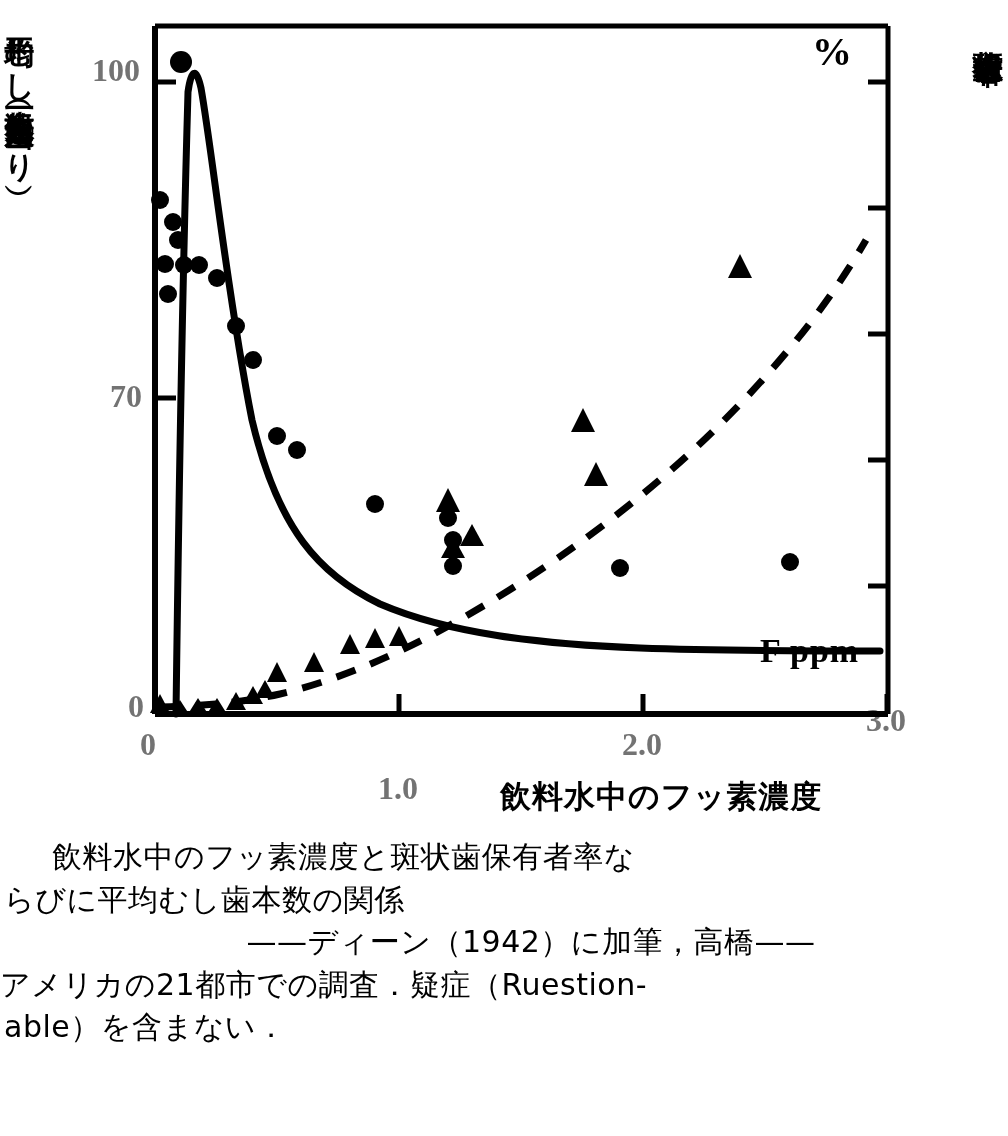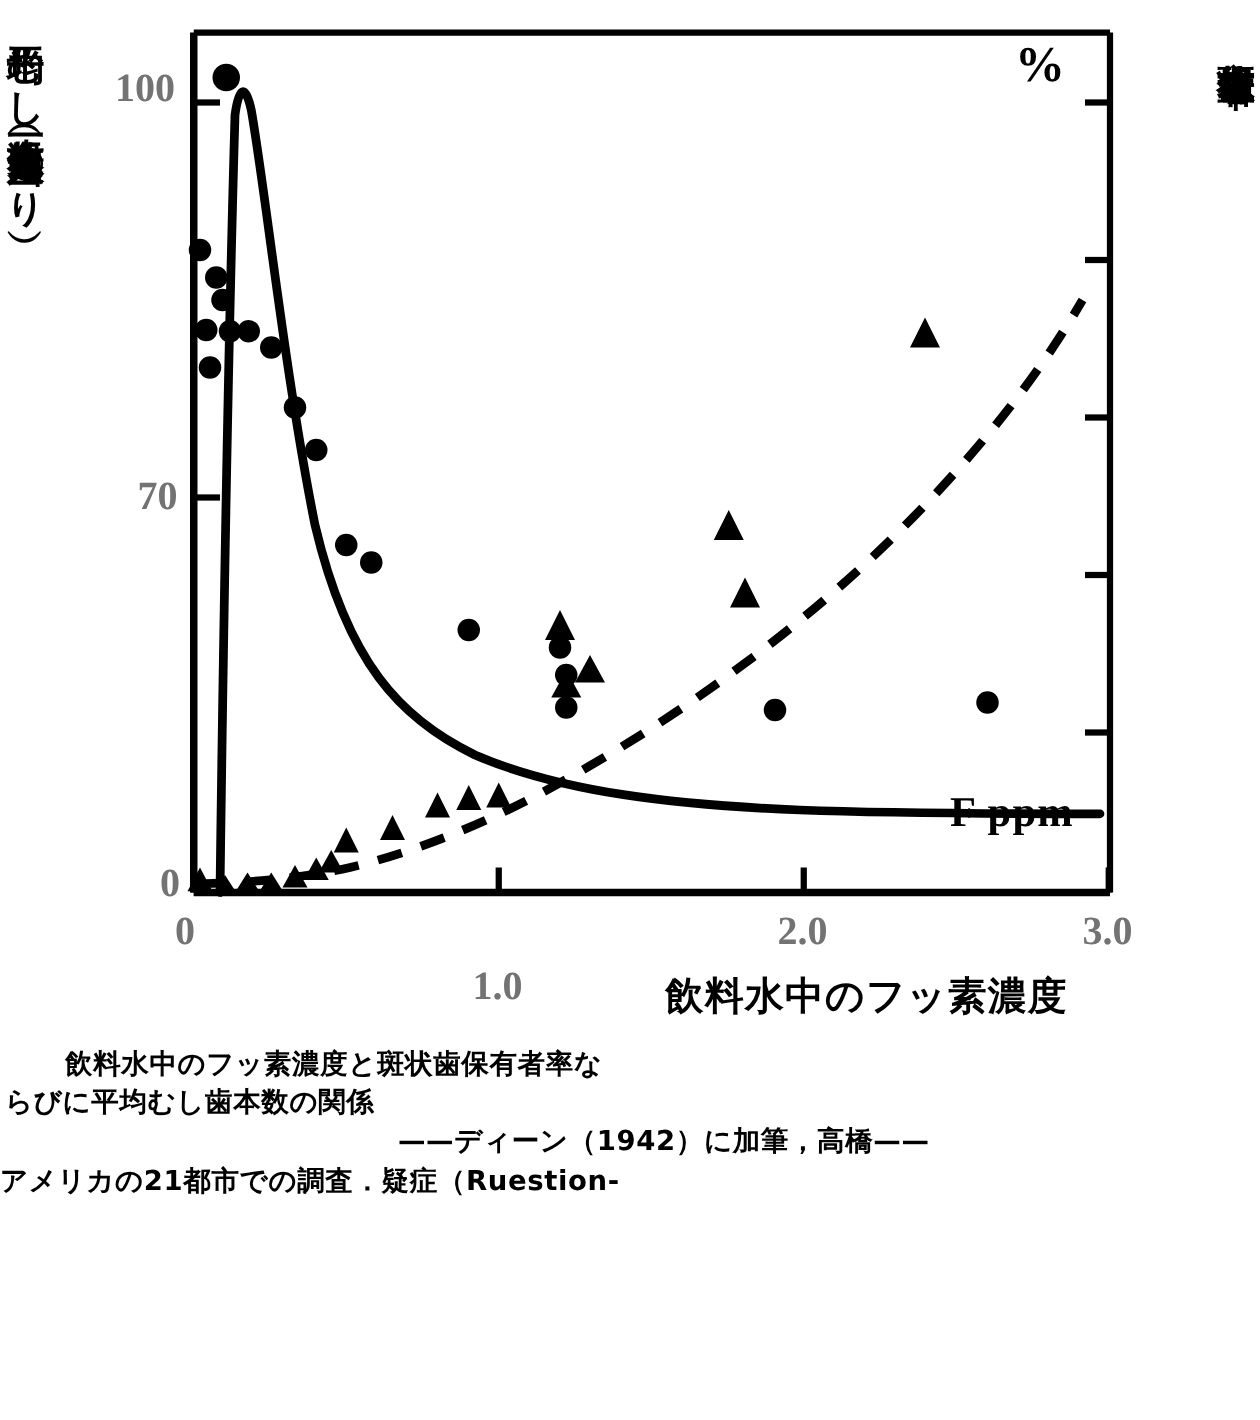--- a/index.html
+++ b/index.html
@@ -82,31 +82,30 @@
   }
   #xaxis-title {
     position: absolute;
     left: 500px;
     top: 776px;
     font-family: "DejaVu Sans", sans-serif;
     font-weight: bold;
     font-size: 31px;
     letter-spacing: 1px;
     white-space: nowrap;
-    margin-left: 32px;
   }
   
   #caption {
     position: absolute;
     left: 0;
     top: 836px;
     width: 1008px;
     font-family: "DejaVu Sans", sans-serif;
-    font-weight: bold;
-    font-size: 22px;
+    font-weight: normal;
+    font-size: 30px;
     line-height: 1.42;
     letter-spacing: 0.5px;
   }
   #caption .line {
     white-space: nowrap;
   }
   #caption .l1 { padding-left: 52px; }
   #caption .l2 { padding-left: 4px; }
   #caption .l3 { padding-left: 54px; text-align: center; }
   #caption .l4 { padding-left: 0px; }
@@ -127,21 +126,21 @@
 
     <div class="fppm">F ppm</div>
 
     <div class="axis-num" style="left:92px; top:52px;">100</div>
     <div class="axis-num" style="left:110px; top:378px;">70</div>
     <div class="axis-num" style="left:128px; top:688px;">0</div>
 
     <div class="axis-num" style="left:140px; top:726px;">0</div>
     <div class="axis-num" style="left:378px; top:726px;margin-top:44px;">1.0</div>
     <div class="axis-num" style="left:622px; top:726px;">2.0</div>
-    <div class="axis-num" style="left:866px; top:726px;">3.0</div>
+    <div class="axis-num" style="left:866px; top:702px;">3.0</div>
 
     <div id="xaxis-title">飲料水中のフッ素濃度</div>
 
     <svg id="plot-svg" width="1008" height="830" viewBox="0 0 1008 830">
 
       <g stroke="#000" fill="none">
         <line x1="155" y1="26" x2="155" y2="714" stroke-width="6"></line>
         <line x1="155" y1="26" x2="888" y2="26" stroke-width="5"></line>
         <line x1="888" y1="26" x2="888" y2="714" stroke-width="5"></line>
         <line x1="155" y1="714" x2="888" y2="714" stroke-width="6"></line>
@@ -226,15 +225,16 @@
         <polygon points="740,254 728,278 752,278"></polygon>
       </g>
     </svg>
   </div>
 
   <div id="caption">
     <div class="line l1">飲料水中のフッ素濃度と斑状歯保有者率な</div>
     <div class="line l2">らびに平均むし歯本数の関係</div>
     <div class="line l3">——ディーン（1942）に加筆，高橋——</div>
     <div class="line l4">アメリカの21都市での調査．疑症（Ruestion-</div>
+    <div class="line l5">able）を含まない．</div>
   </div>
 
 </div>
 
 </body></html>

